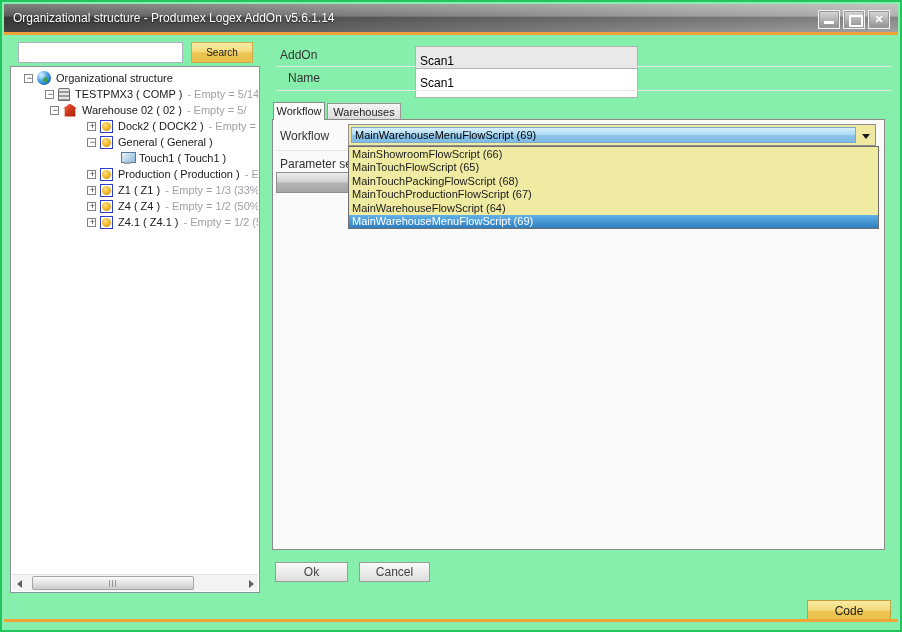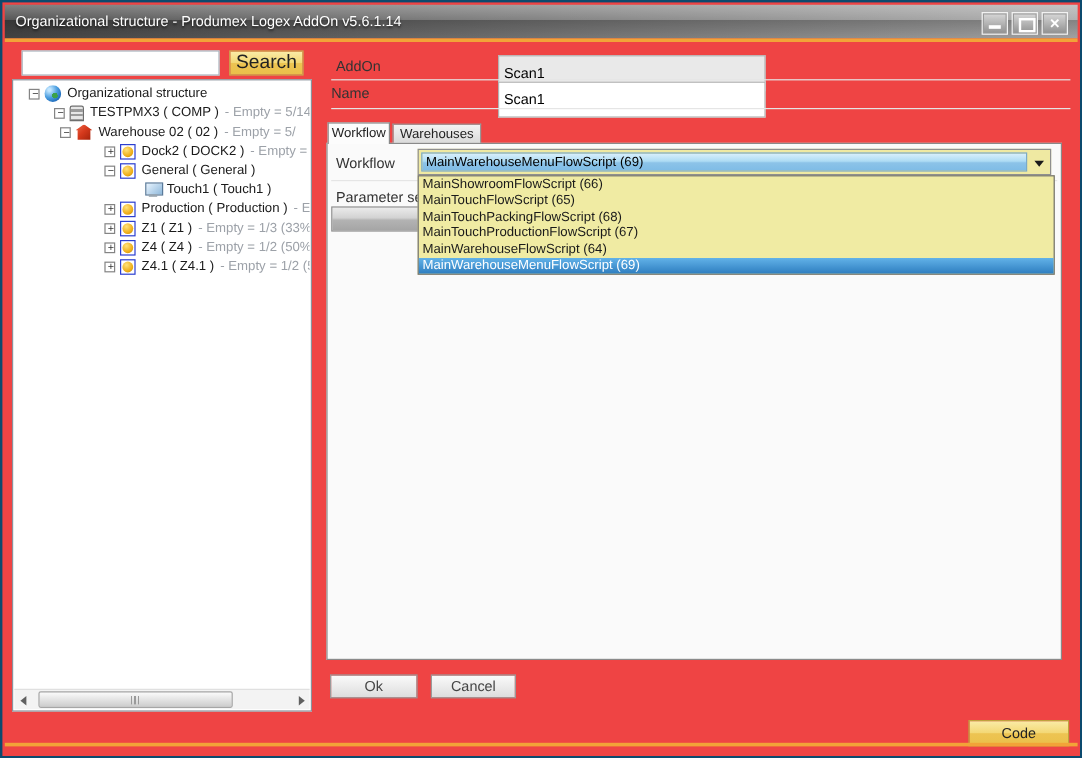--- a/index.html
+++ b/index.html
@@ -1,19 +1,19 @@
 <!DOCTYPE html>
 <html><head>
 <meta charset="utf-8">
 <style>
   * { margin:0; padding:0; box-sizing:border-box; }
   html,body { width:902px; height:632px; }
   body { position:relative; font-family:"Liberation Sans",sans-serif; background:#e8e8e8; overflow:hidden; }
 
-  .frame { position:absolute; inset:0; border:2px solid #0c4a6e; background:#ef4444; }
+  .frame { position:absolute; inset:0; border:2px solid #22c55e; background:#86efac; }
 
   
   .titlebar { position:absolute; left:2px; top:2px; right:2px; height:28px;
     background:
       linear-gradient(180deg, rgba(255,255,255,.32) 0%, rgba(255,255,255,.10) 44%, rgba(0,0,0,.22) 46%, rgba(0,0,0,.04) 100%),
       linear-gradient(90deg, #454545, #a8a8a8);
   }
   .title-text { position:absolute; left:9px; top:7px; color:#fff; font-size:12px; text-shadow:0 1px 2px rgba(0,0,0,.6); white-space:nowrap; }
   .win-btns { position:absolute; right:8px; top:6px; display:flex; gap:3px; }
   .win-btn { width:22px; height:19px; background:linear-gradient(180deg,#d9d9d9,#8f8f8f);
@@ -23,21 +23,21 @@
   .glyph-close::after { content:'\2715'; position:absolute; left:0; right:0; top:2px; text-align:center; color:#fff; font-size:11px; font-weight:bold; }
 
   .accent-top { position:absolute; left:2px; right:2px; top:30px; height:3px; background:#F2A338; }
   .accent-bottom { position:absolute; left:2px; right:2px; bottom:8px; height:3px; background:#F2A338; }
 
   
   .search-input { position:absolute; left:16px; top:40px; width:165px; height:21px;
     border:1px solid #A9B3BD; background:#fff; font-size:12px; padding:0 4px; outline:none; }
   .search-btn { position:absolute; left:189px; top:40px; width:62px; height:21px;
     background:linear-gradient(180deg,#FAEBA6 0%,#F3D876 48%,#EDC452 52%,#EAC04A 100%);
-    border:1px solid #C9AC4E; font-size:16px; color:#222; text-align:center; line-height:19px; cursor:default; }
+    border:1px solid #C9AC4E; font-size:10px; color:#222; text-align:center; line-height:19px; cursor:default; }
 
   
   .tree-panel { position:absolute; left:8px; top:64px; width:250px; height:527px;
     border:1px solid #8A929C; background:#fff; overflow:hidden; }
   .tree-rows { position:absolute; left:1px; top:3px; right:1px; }
   .tree-row { height:16px; display:flex; align-items:center; font-size:11px; color:#1a1a1a; white-space:nowrap; overflow:hidden; }
   .lvl0 { padding-left:12px; } .lvl1 { padding-left:33px; } .lvl2 { padding-left:38px; }
   .lvl3 { padding-left:75px; } .lvl4 { padding-left:96px; }
   .exp { width:9px; height:9px; border:1px solid #848484; background:#fff; flex:0 0 9px;
     margin-right:4px; position:relative; }
@@ -220,21 +220,21 @@
       <div class="sb-arrow left"></div>
       <div class="sb-thumb"></div>
       <div class="sb-arrow right"></div>
     </div>
   </div>
 
   <div class="fld-label" style="left:278px; top:46px;">AddOn</div>
   <input class="fld-input" style="left: 413px; top: 44px; width: 223px; background: rgb(233, 233, 233);" readonly="" value="Scan1">
   <div class="sep" style="left:274px; top:64px; width:616px;"></div>
 
-  <div class="fld-label" style="left:274px; top:69px;">Name</div>
+  <div class="fld-label" style="left:286px; top:69px;">Name</div>
   <input class="fld-input" style="left: 413px; top: 66px; width: 223px; background: rgb(255, 255, 255);" value="Scan1">
   <div class="sep" style="left:274px; top:88px; width:616px;"></div>
 
   <div class="tab active">Workflow</div>
   <div class="tab inactive">Warehouses</div>
   <div class="tab-panel"></div>
 
   <div class="fld-label" style="left:278px; top:127px; z-index:3;">Workflow</div>
   <div class="combo">
     <div class="combo-text">MainWarehouseMenuFlowScript (69)</div>

